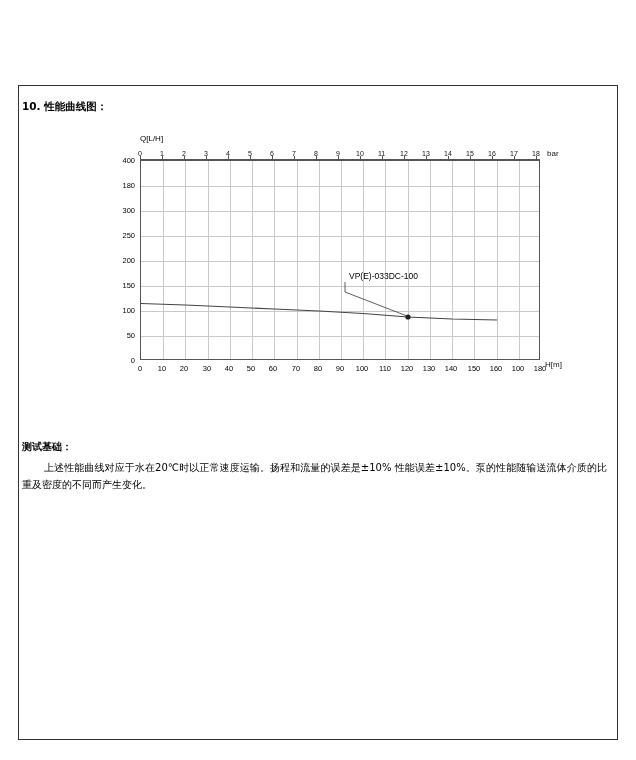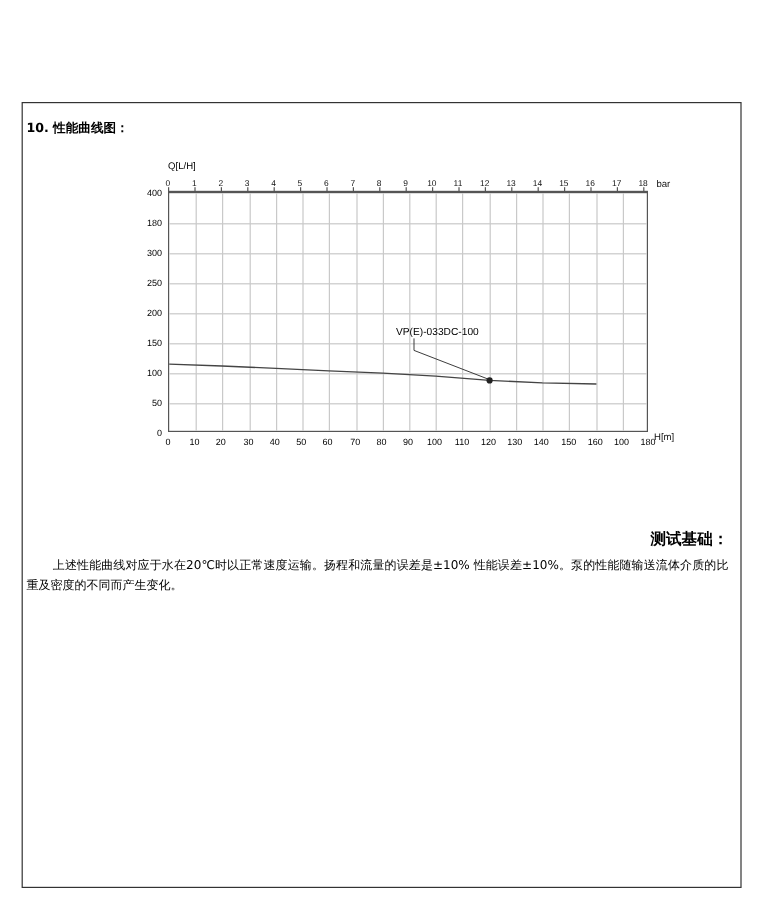--- a/index.html
+++ b/index.html
@@ -141,24 +141,23 @@
   }
 
   
   .block {
     position: absolute;
     left: 22px;
     width: 585px;
     font-family: "DejaVu Sans", "Liberation Sans", sans-serif;
   }
   .block-title {
-    font-size: 13px;
+    font-size: 10px;
     font-weight: bold;
     margin-bottom: 5px;
-    text-align: right;
   }
   .block-body {
     font-size: 10px;
     line-height: 17px;
     text-align: justify;
   }
   .indent { text-indent: 22px; }
   .note {
     position: absolute;
     left: 22px;
@@ -263,21 +262,21 @@
       <div class="grid-h" style="top:125px"></div>
       <div class="grid-h" style="top:150px"></div>
       <div class="grid-h" style="top:175px"></div>
 
       <svg class="curve-svg" viewBox="0 0 400 200" preserveAspectRatio="none">
         <polyline points="0,142.5 44,144 89,146 133,148 178,150 222,152.5 267,156 311,158 356,159" fill="none" stroke="#444444" stroke-width="1.1"></polyline>
         <circle cx="267" cy="156" r="2.6" fill="#222222"></circle>
       </svg>
     </div>
 
-    <div class="series-callout" style="left:235px; top:143px;">VP(E)-033DC-100</div>
+    <div class="series-callout" style="left:254px; top:143px;">VP(E)-033DC-100</div>
     <svg style="position:absolute; left:245px; top:150px; width:80px; height:40px;">
       <line x1="5" y1="4" x2="5" y2="14" stroke="#333" stroke-width="0.8"></line>
       <line x1="5" y1="14" x2="67" y2="38" stroke="#333" stroke-width="0.8"></line>
     </svg>
 
     <div class="xtick" style="left:36px; top:236px;">0</div>
     <div class="xtick" style="left:58px; top:236px;">10</div>
     <div class="xtick" style="left:80px; top:236px;">20</div>
     <div class="xtick" style="left:103px; top:236px;">30</div>
     <div class="xtick" style="left:125px; top:236px;">40</div>

